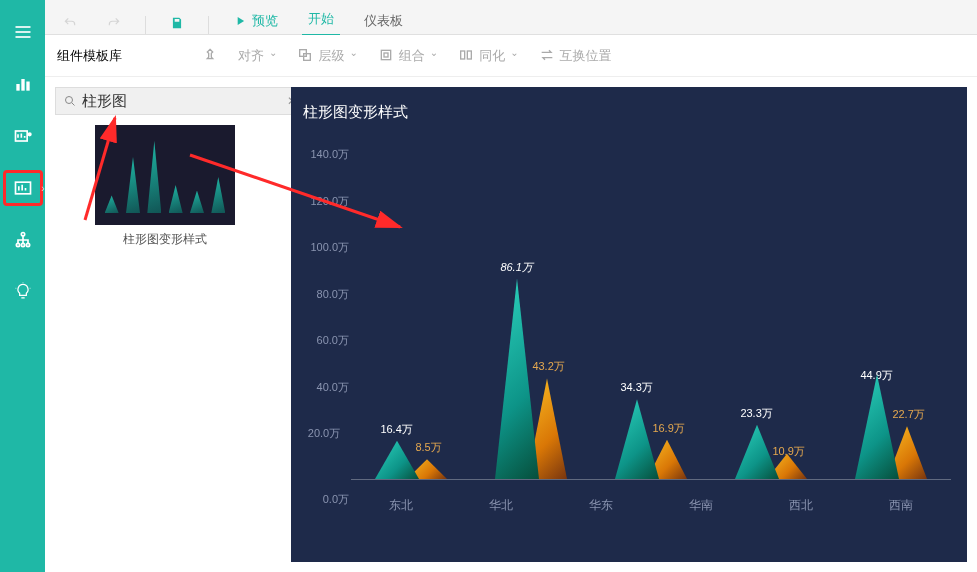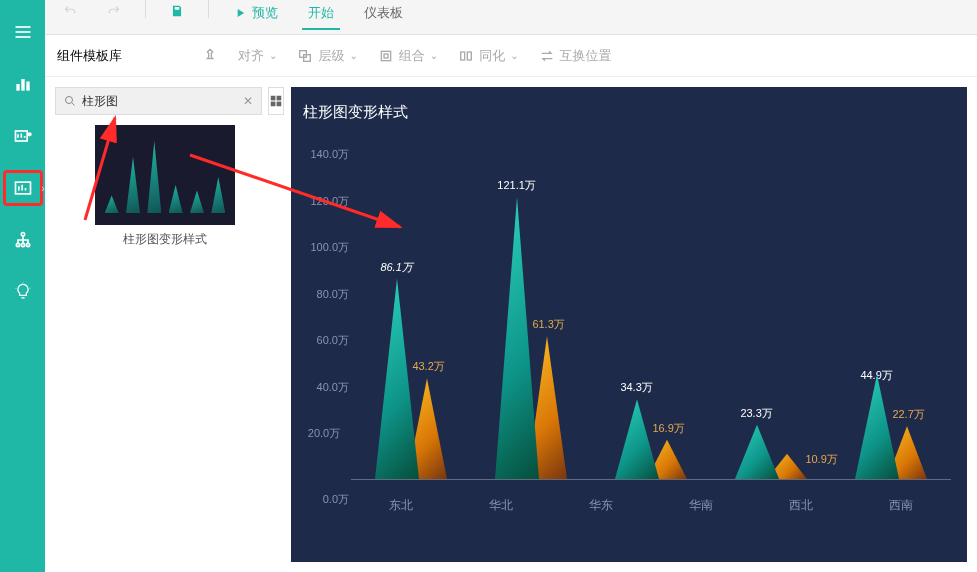--- a/index.html
+++ b/index.html
@@ -9,39 +9,39 @@
     
     
     .sidebar { width: 45px; background: #1fb8a6; display: flex; flex-direction: column; align-items: center; padding-top: 20px; gap: 28px; }
     .sb-item { width: 24px; height: 24px; display: flex; align-items: center; justify-content: center; cursor: pointer; color: #fff; position: relative; }
     .sb-item svg { width: 20px; height: 20px; }
     .sb-highlight { position: absolute; width: 40px; height: 36px; border: 3px solid #ff2a2a; border-radius: 4px; }
     .sb-item.has-chev::after { content: "›"; position: absolute; right: -10px; color: rgba(255,255,255,0.7); font-size: 10px; }
     
     
     .main { flex: 1; display: flex; flex-direction: column; }
-    .topbar-row1 { height: 35px; background: #f5f5f5; display: flex; align-items: flex-start; padding: 0 12px; gap: 18px; border-bottom: 1px solid #e0e0e0; }
+    .topbar-row1 { height: 35px; background: #f5f5f5; display: flex; align-items: flex-end; padding: 0 12px; gap: 18px; border-bottom: 1px solid #e0e0e0; }
     .tb-btn { display: flex; align-items: center; gap: 5px; cursor: pointer; color: #666; font-size: 13px; padding: 4px 6px; }
     .tb-btn.disabled { opacity: 0.35; cursor: default; }
     .tb-btn svg { width: 14px; height: 14px; }
     .tb-btn.active { color: #1fb8a6; border-bottom: 2px solid #1fb8a6; padding-bottom: 6px; margin-bottom: -2px; }
     .tb-sep { width: 1px; height: 18px; background: #ddd; }
     
     .topbar-row2 { height: 42px; background: #fff; display: flex; align-items: center; padding: 0 12px; gap: 20px; border-bottom: 1px solid #eee; font-size: 13px; }
     .tb2-label { color: #000000; font-weight: 400; }
-    .tb2-item { display: flex; align-items: center; gap: 5px; color: #aaa; cursor: pointer; }
+    .tb2-item { display: flex; align-items: flex-start; gap: 5px; color: #aaa; cursor: pointer; }
     .tb2-item svg { width: 16px; height: 16px; }
     .tb2-item .chev { font-size: 10px; }
     
     
     .content { flex: 1; display: flex; padding: 10px; gap: 16px; }
     .panel-left { width: 220px; display: flex; flex-direction: column; gap: 10px; }
     .search-row { display: flex; gap: 6px; align-items: center; }
     .search-box { flex: 1; height: 28px; background: #f0f0f0; border: 1px solid #ddd; display: flex; align-items: center; padding: 0 8px; gap: 6px; }
-    .search-box input { border: none; background: transparent; outline: none; font-size: 12px; color: #333; flex: 1; }
+    .search-box input { border: none; background: transparent; outline: none; font-size: 15px; color: #333; flex: 1; }
     .search-box .close { color: #999; cursor: pointer; font-size: 12px; }
     .grid-btn { width: 28px; height: 28px; border: 1px solid #ddd; display: flex; align-items: center; justify-content: center; cursor: pointer; }
     .grid-btn svg { width: 14px; height: 14px; }
     
     .thumb-card { display: flex; flex-direction: column; align-items: center; gap: 6px; }
     .thumb-img { width: 140px; height: 100px; background: #1a1a2e; position: relative; overflow: hidden; }
     .thumb-title { font-size: 12px; color: #555; }
     .thumb-chart { position: absolute; inset: 0; display: flex; align-items: flex-end; justify-content: space-around; padding: 8px 6px 12px; }
     .thumb-tri { width: 14px; background: linear-gradient(160deg,#1fb8a6,#155); clip-path: polygon(50% 0, 100% 100%, 0 100%); }
     
@@ -239,42 +239,42 @@
               <div class="y-tick" style="top: 279.429px; text-align: center;">20.0万</div>
               <div class="y-tick" style="top: 232.857px;">40.0万</div>
               <div class="y-tick" style="top: 186.286px;">60.0万</div>
               <div class="y-tick" style="top: 139.714px;">80.0万</div>
               <div class="y-tick" style="top: 93.1429px;">100.0万</div>
               <div class="y-tick" style="top: 46.5714px;">120.0万</div>
               <div class="y-tick" style="top: 0px;">140.0万</div>
             </div>
           <div class="bars" id="bars">
               <div class="bar-group">
+                <div class="tri-bar tb-green" style="height: 38.1886px;"></div>
+                <div class="tri-bar tb-orange" style="height: 19.7929px;"></div>
+                <div class="bar-label bl-green" style="left: 32%; bottom: 42.1886px;">16.4万</div>
+                <div class="bar-label bl-orange" style="left: 72%; bottom: 23.7929px;">8.5万</div>
+              </div>
+              <div class="bar-group">
                 <div class="tri-bar tb-green" style="height: 200.49px;"></div>
                 <div class="tri-bar tb-orange" style="height: 100.594px;"></div>
                 <div class="bar-label bl-green" style="left: 32%; bottom: 204.49px; font-style: italic;">86.1万</div>
                 <div class="bar-label bl-orange" style="left: 72%; bottom: 104.594px;">43.2万</div>
               </div>
               <div class="bar-group">
-                <div class="tri-bar tb-green" style="height: 281.99px;"></div>
-                <div class="tri-bar tb-orange" style="height: 142.741px;"></div>
-                <div class="bar-label bl-green" style="left: 32%; bottom: 285.99px;">121.1万</div>
-                <div class="bar-label bl-orange" style="left: 72%; bottom: 146.741px;">61.3万</div>
-              </div>
-              <div class="bar-group">
                 <div class="tri-bar tb-green" style="height: 79.87px;"></div>
                 <div class="tri-bar tb-orange" style="height: 39.3529px;"></div>
                 <div class="bar-label bl-green" style="left: 32%; bottom: 83.87px;">34.3万</div>
                 <div class="bar-label bl-orange" style="left: 72%; bottom: 43.3529px;">16.9万</div>
               </div>
               <div class="bar-group">
                 <div class="tri-bar tb-green" style="height: 54.2557px;"></div>
                 <div class="tri-bar tb-orange" style="height: 25.3814px;"></div>
                 <div class="bar-label bl-green" style="left: 32%; bottom: 58.2557px;">23.3万</div>
-                <div class="bar-label bl-orange" style="left: 72%; bottom: 12px; margin-left: 33px;">10.9万</div>
+                <div class="bar-label bl-orange" style="left: 72%; bottom: 20px;">10.9万</div>
               </div>
               <div class="bar-group">
                 <div class="tri-bar tb-green" style="height: 104.553px;"></div>
                 <div class="tri-bar tb-orange" style="height: 52.8586px;"></div>
                 <div class="bar-label bl-green" style="left: 32%; bottom: 96px;">44.9万</div>
                 <div class="bar-label bl-orange" style="left: 72%; bottom: 56.8586px;">22.7万</div>
               </div>
             </div>
           <div class="x-axis" id="x-axis">
               <div class="x-tick">东北</div>

